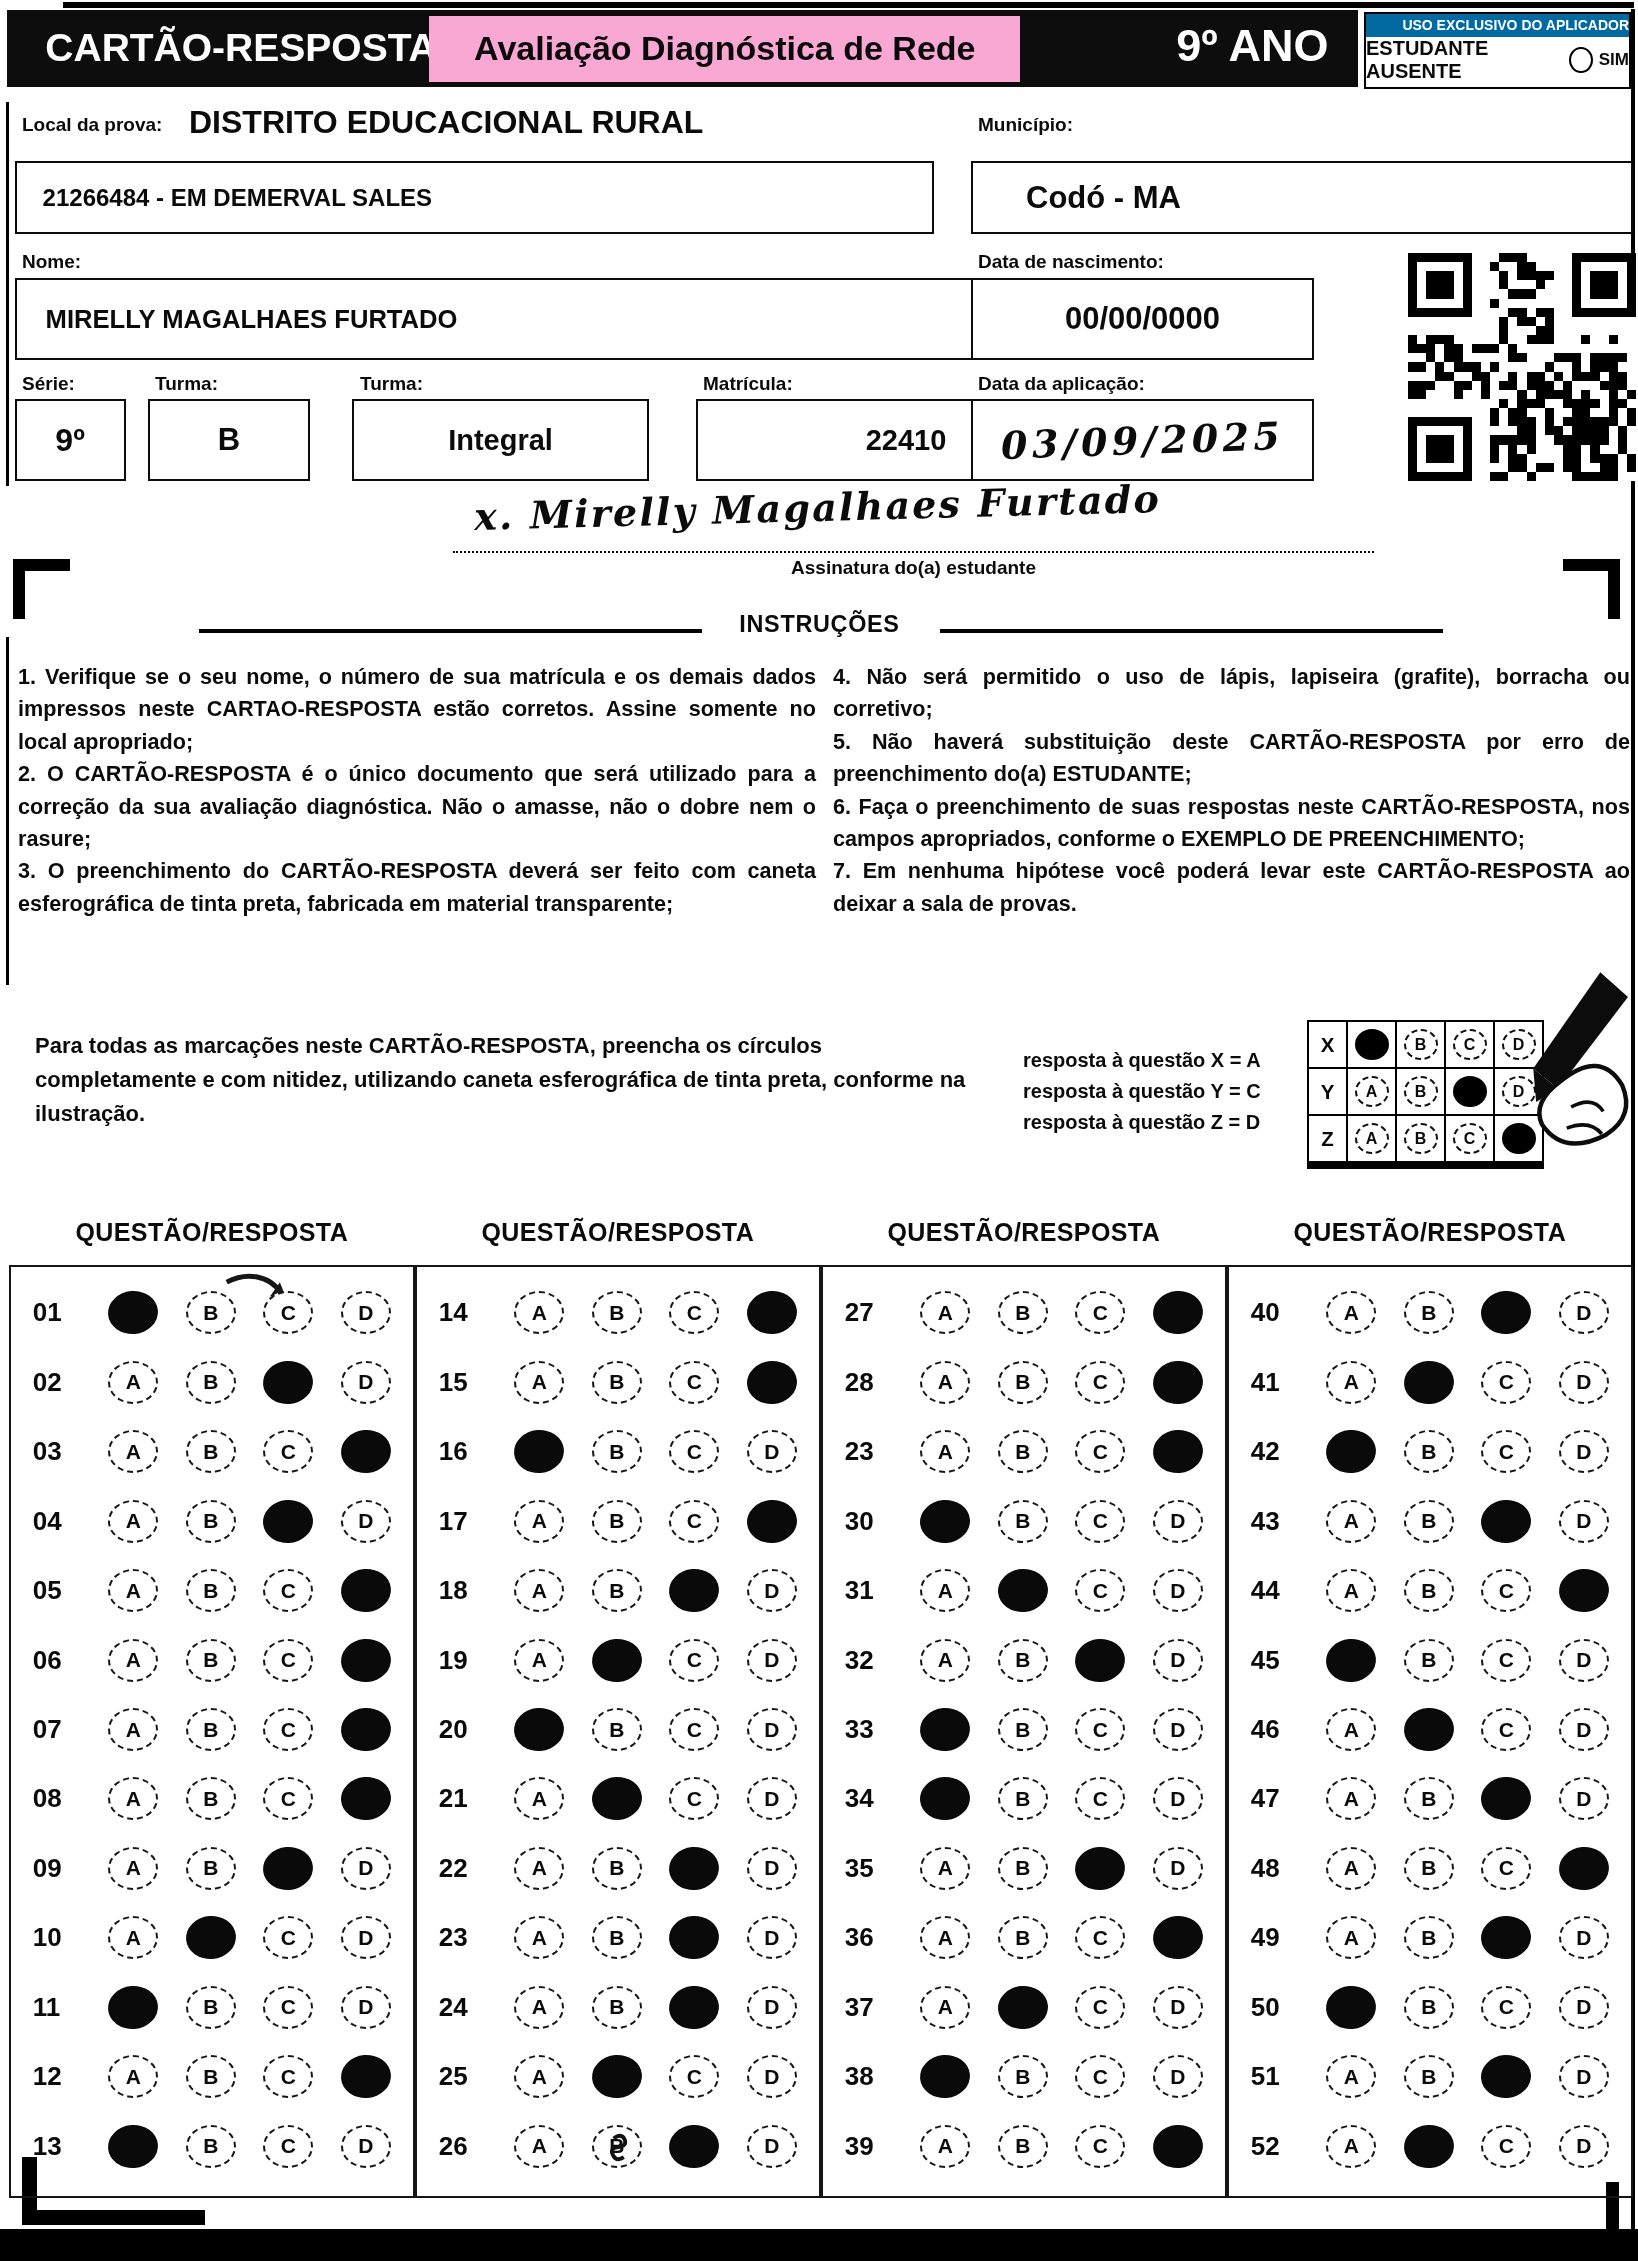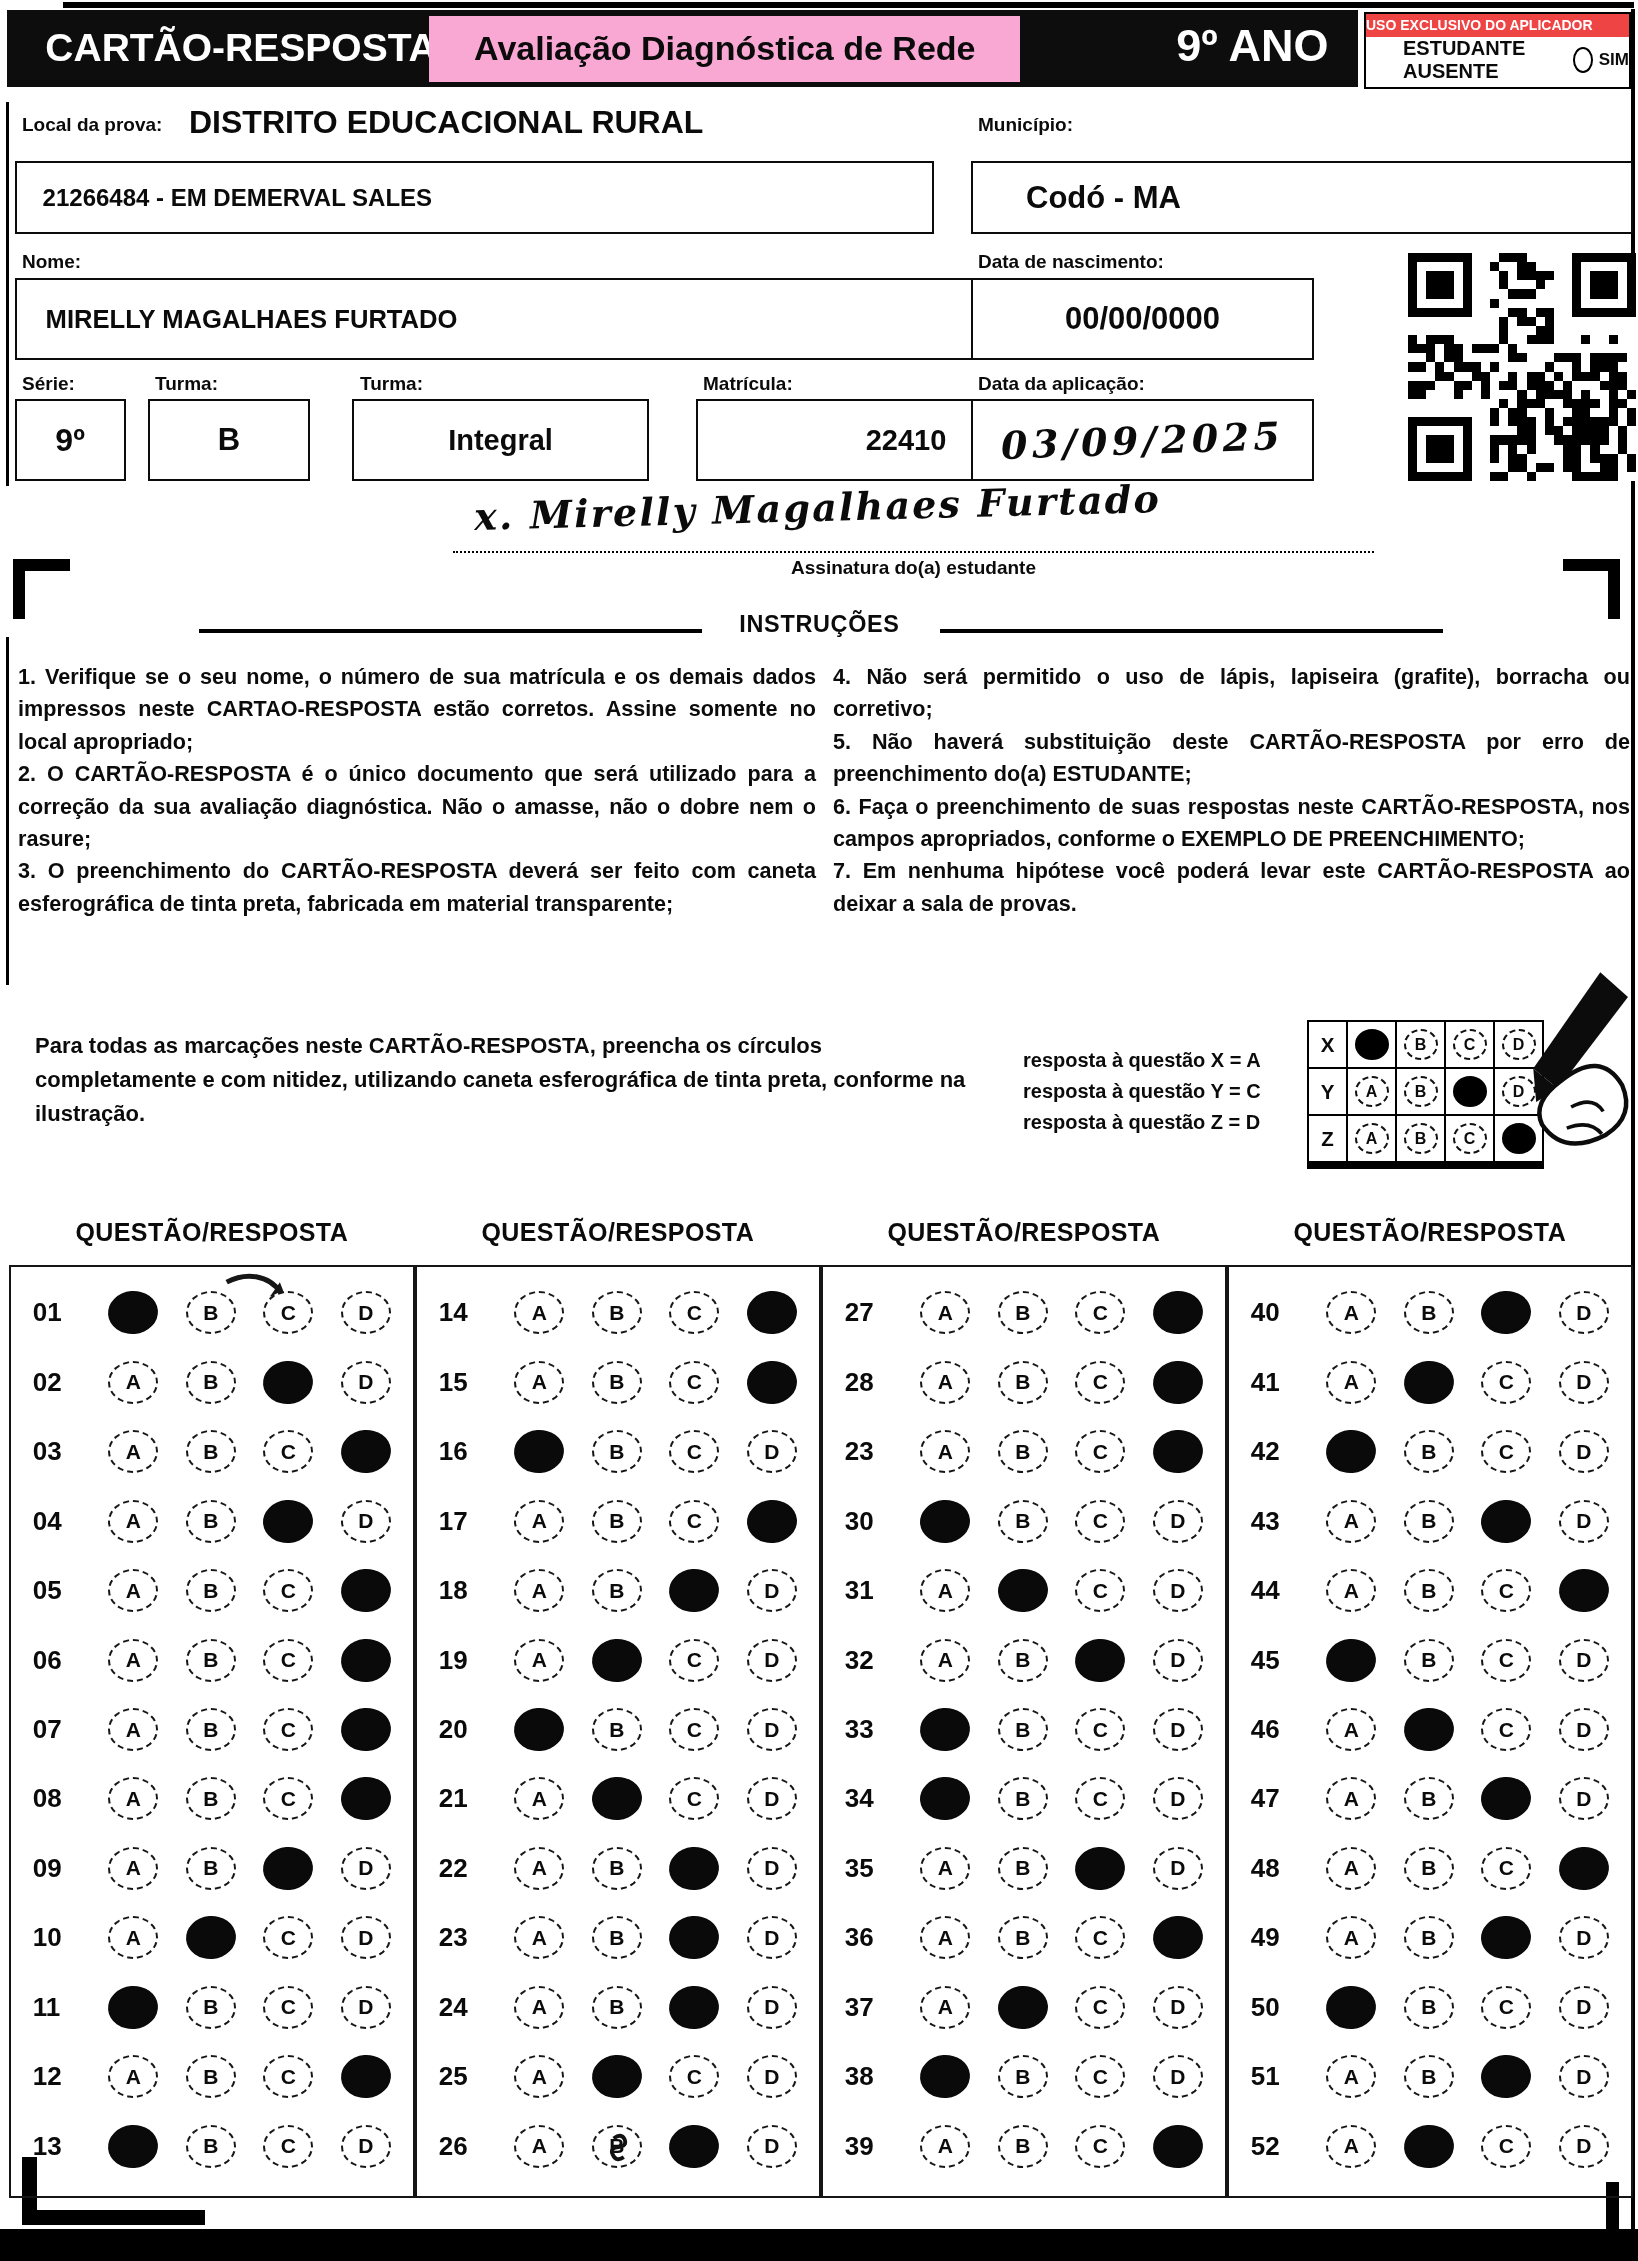--- a/index.html
+++ b/index.html
@@ -13,22 +13,22 @@
   .center{justify-content:center;}
   
   #header-bar{position:absolute;left:7.3px;top:10.2px;width:1351px;height:77px;background:#0d0d0d;}
   #header-title{position:absolute;left:38px;top:16px;color:#fff;font-weight:800;font-size:39px;letter-spacing:0px;}
   #header-subtitle-box{position:absolute;left:422px;top:5.8px;width:591px;height:66px;background:#f9a8d4;
        display:flex;align-items:center;justify-content:center;}
   #header-subtitle-box span{font-weight:800;font-size:34px;}
   #header-grade{position:absolute;left:1140px;top:10.2px;width:210px;text-align:center;color:#fff;font-weight:800;font-size:45px;}
   #applicator-box{position:absolute;left:1364px;top:11.7px;width:267px;height:77px;border:2.9px solid #000;
        box-sizing:border-box;background:#fff;}
-  #applicator-title{background:#ef4444;color:#fff;font-weight:700;font-size:14px;text-align:left;padding:3.7px 0;}
-  #applicator-row{display:flex;align-items:center;justify-content:flex-start;gap:5.8px;height:45px;padding-left:37px;}
+  #applicator-title{background:#0369a1;color:#fff;font-weight:700;font-size:14px;text-align:right;padding:3.7px 0;}
+  #applicator-row{display:flex;align-items:center;justify-content:flex-start;gap:5.8px;height:45px;}
   #applicator-row .albl{font-weight:800;font-size:20px;}
   #absent-circle{width:26px;height:26px;border:2.9px solid #000;border-radius:50%;box-sizing:border-box;}
   #applicator-row .sim{font-weight:800;font-size:17px;}
   
   .hand{font-family:"DejaVu Serif",serif;font-style:italic;font-weight:700;}
   
   .inst-col p{margin:0;font-size:21.6px;font-weight:600;line-height:1.5;text-align:justify;}
   
   #ex-grid{position:absolute;left:1307px;top:1020px;border:2.9px solid #000;border-bottom:8.8px solid #000;background:#fff;}
   .ex-row{display:flex;}

